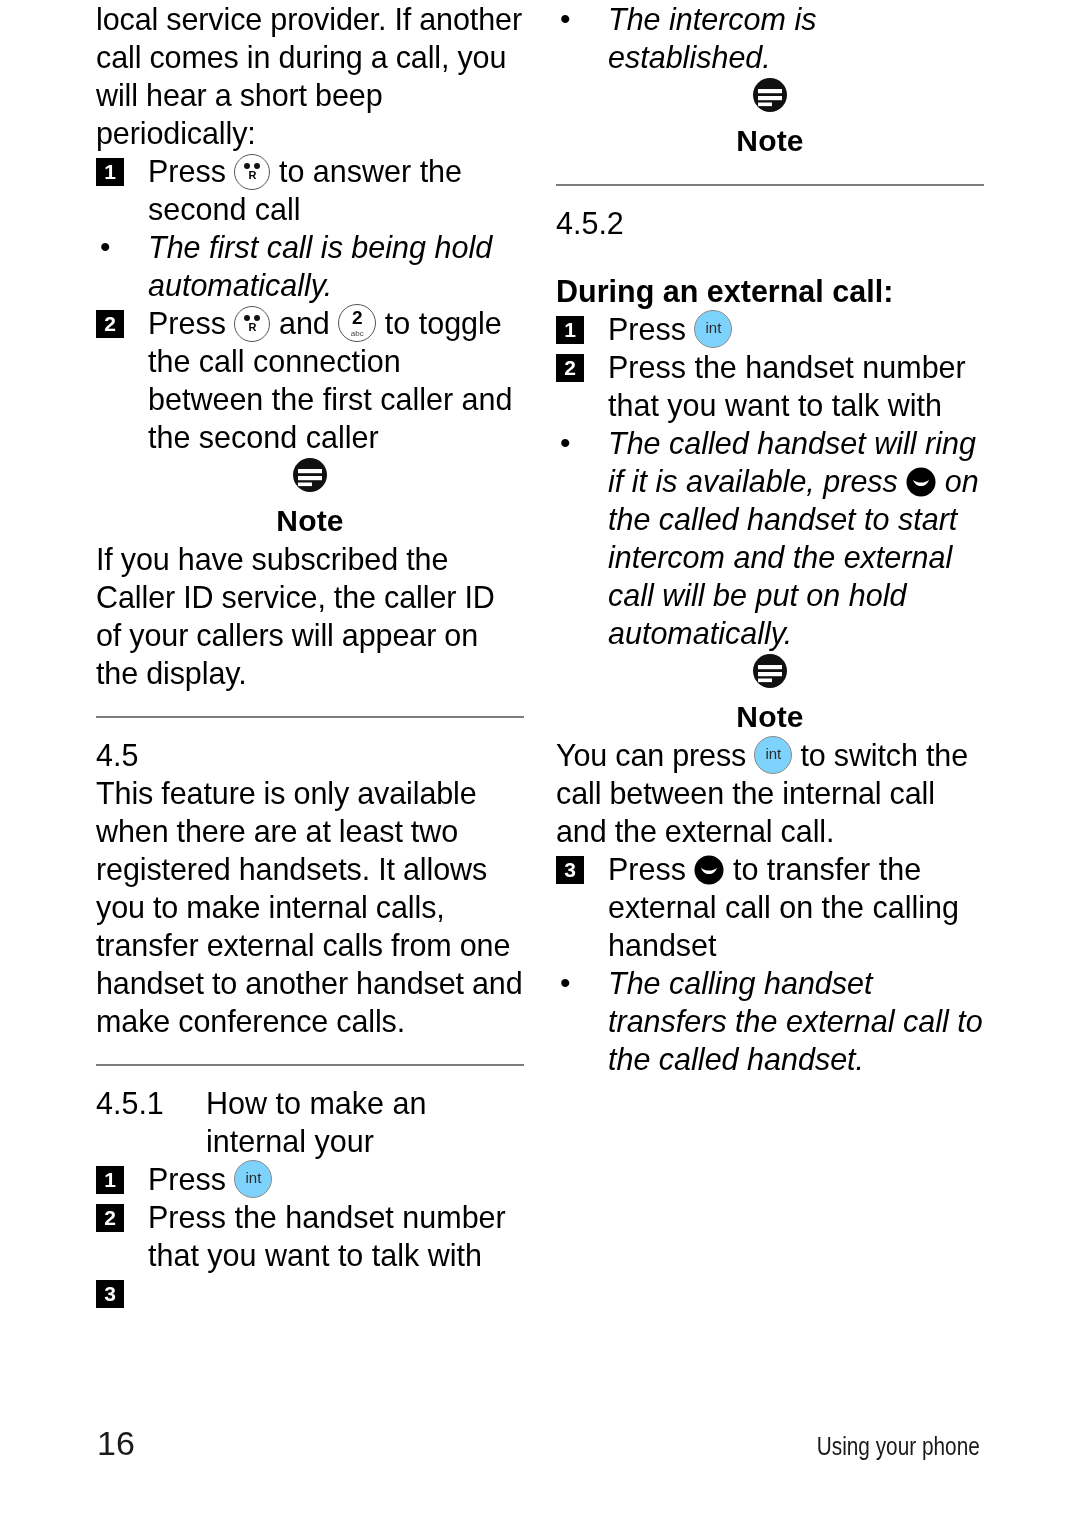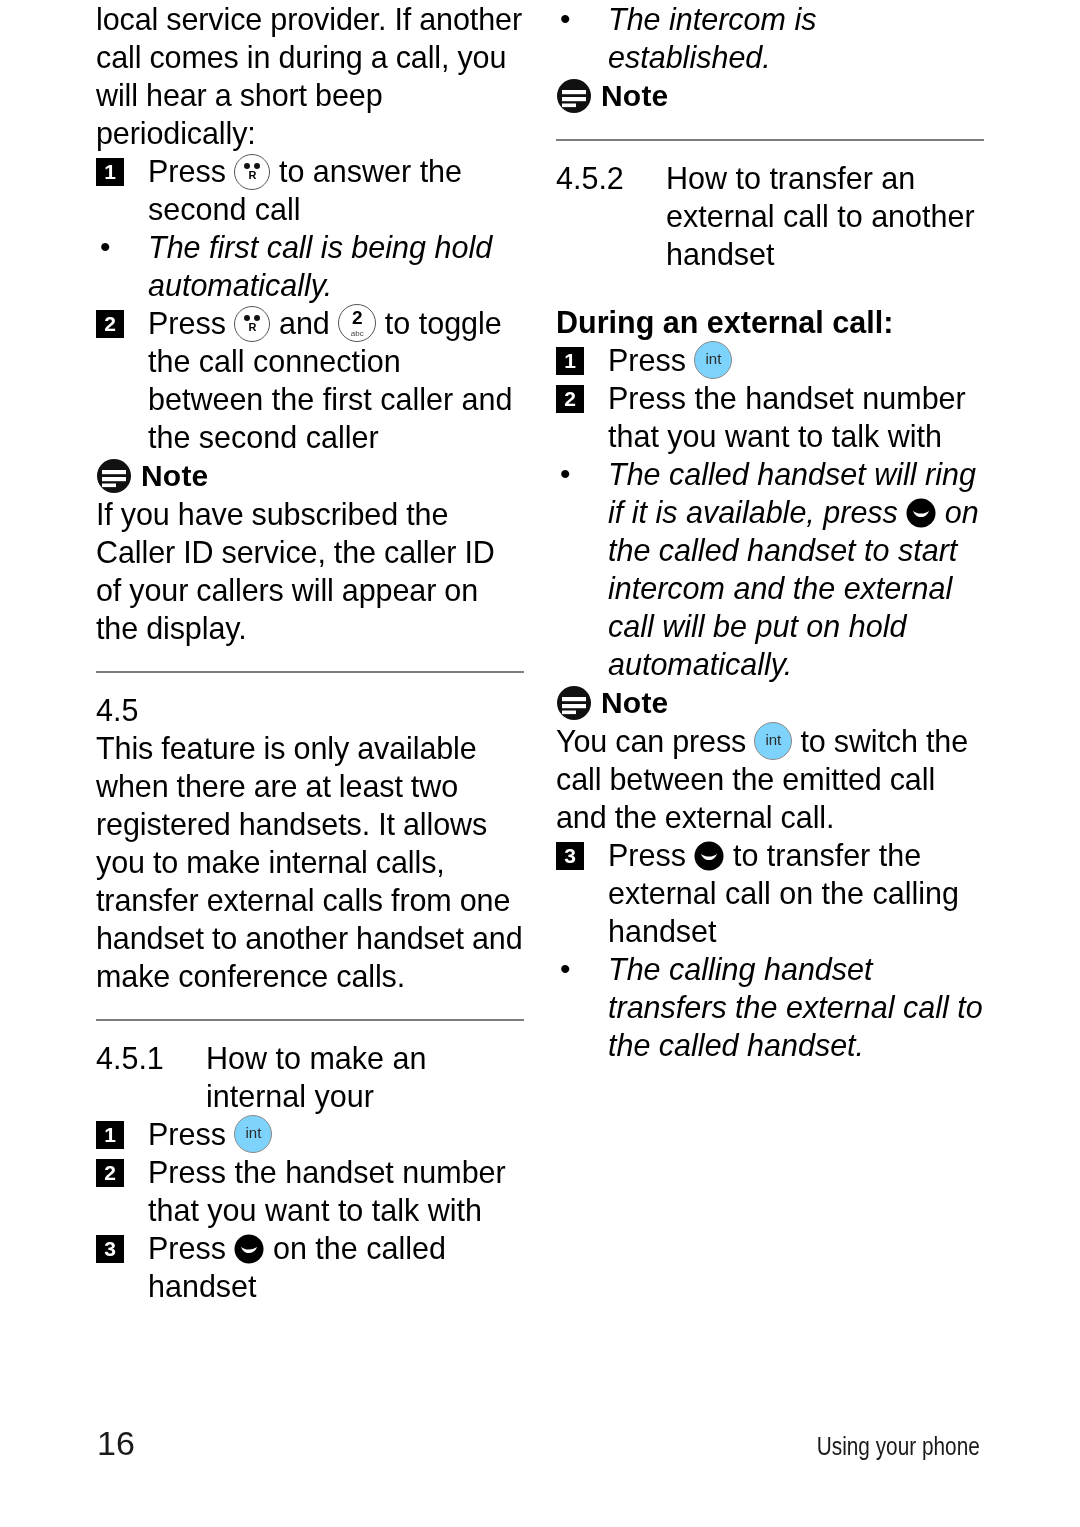--- a/index.html
+++ b/index.html
@@ -86,20 +86,21 @@
     font-size: 30px;
     line-height: 38px;
   }
 
   
   .note-head {
     display: flex;
     align-items: center;
     gap: 9px;
     margin: 1px 0 0 0;
+    flex-direction: column;
   }
   .note-label {
     font-size: 30px;
     font-weight: bold;
     line-height: 38px;
     letter-spacing: 0.2px;
   }
   .note-icon { flex: 0 0 auto; display: block; }
 
   
@@ -309,24 +310,20 @@
         <span class="step-body"><span>Press</span>&nbsp;<span class="key key-int"><span class="lbl">int</span></span></span>
       </div>
 
       <div class="step">
         <span class="step-num">2</span>
         <span class="step-body">Press the handset number that you want to talk with</span>
       </div>
 
       <div class="step">
         <span class="step-num">3</span>
-        <span class="step-body"><span>Press</span>&nbsp;<svg class="key-talk" viewBox="0 0 32 32">
-              <circle cx="16" cy="16" r="15.5" fill="#000000"></circle>
-              <path d="M7.5 13.5 C10 22.5, 22 22.5, 24.5 13.5 C21 17.5, 11 17.5, 7.5 13.5 Z" fill="#ffffff"></path>
-            </svg>&nbsp;<span>on the called handset</span></span>
       </div>
 
     </div>
 
     <div class="col col-right">
 
       <div class="bullet">
         <span class="bullet-dot">•</span>
         <span>The intercom is established.</span>
       </div>
@@ -340,21 +337,20 @@
         </svg>
         <span class="note-label">Note</span>
       </div>
 
       <div class="sp24"></div>
       <hr class="rule">
       <div class="sp18"></div>
 
       <div class="heading">
         <span class="heading-num">4.5.2</span>
-        <span class="heading-title">How to transfer an external call to another handset</span>
       </div>
 
       <div class="sp30"></div>
 
       <p class="subheading">During an external call:</p>
 
       <div class="step">
         <span class="step-num">1</span>
         <span class="step-body"><span>Press</span>&nbsp;<span class="key key-int"><span class="lbl">int</span></span></span>
       </div>
@@ -374,21 +370,21 @@
 
       <div class="note-head">
         <svg class="note-icon" width="36" height="36" viewBox="0 0 36 36">
           <circle cx="18" cy="18" r="17" fill="#111111"></circle>
           <rect x="6" y="12" width="24" height="4.2" fill="#ffffff"></rect>
           <rect x="6" y="19" width="24" height="4.2" fill="#ffffff"></rect>
           <rect x="6" y="25.5" width="14" height="3.6" fill="#ffffff"></rect>
         </svg>
         <span class="note-label">Note</span>
       </div>
-      <p class="para"><span>You can press</span>&nbsp;<span class="key key-int"><span class="lbl">int</span></span>&nbsp;<span>to switch the call between the emitted call and the external call.</span></p>
+      <p class="para"><span>You can press</span>&nbsp;<span class="key key-int"><span class="lbl">int</span></span>&nbsp;<span>to switch the call between the internal call and the external call.</span></p>
 
       <div class="step">
         <span class="step-num">3</span>
         <span class="step-body"><span>Press</span>&nbsp;<svg class="key-talk" viewBox="0 0 32 32">
               <circle cx="16" cy="16" r="15.5" fill="#000000"></circle>
               <path d="M7.5 13.5 C10 22.5, 22 22.5, 24.5 13.5 C21 17.5, 11 17.5, 7.5 13.5 Z" fill="#ffffff"></path>
             </svg>&nbsp;<span>to transfer the external call on the calling handset</span></span>
       </div>
 
       <div class="bullet">

